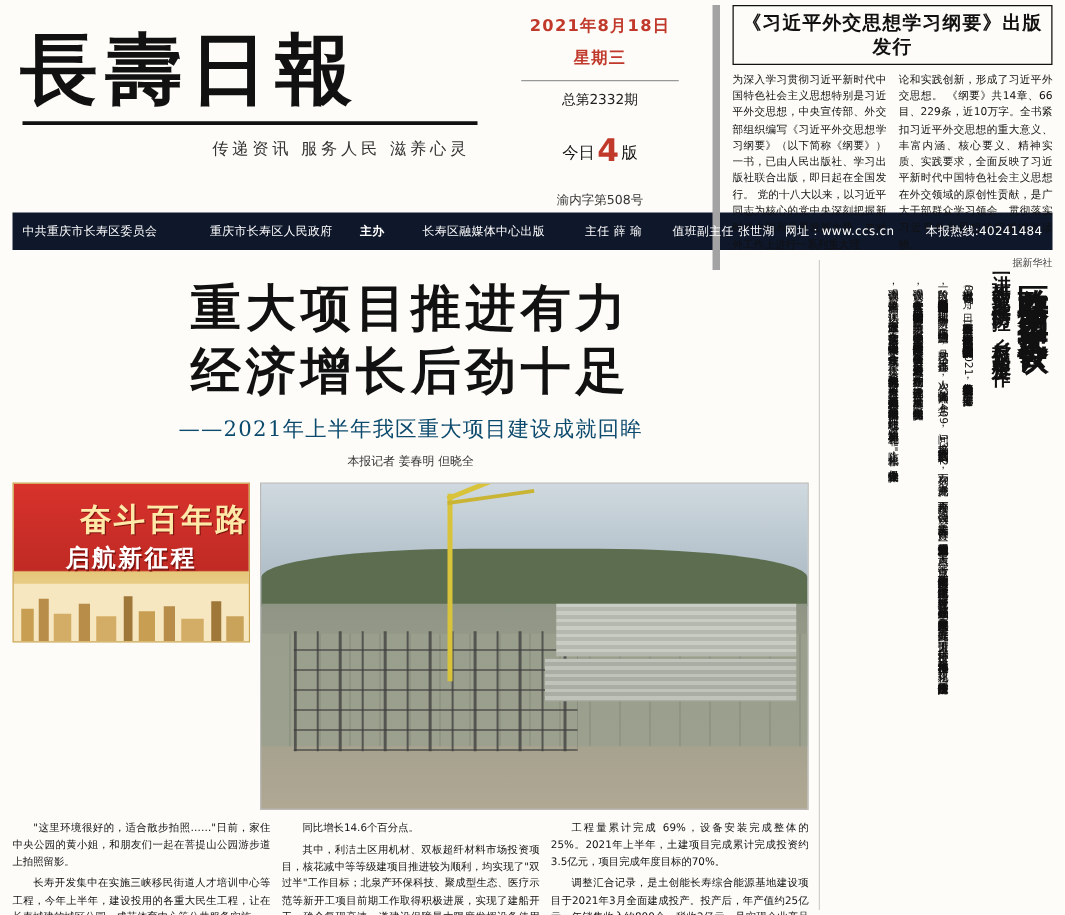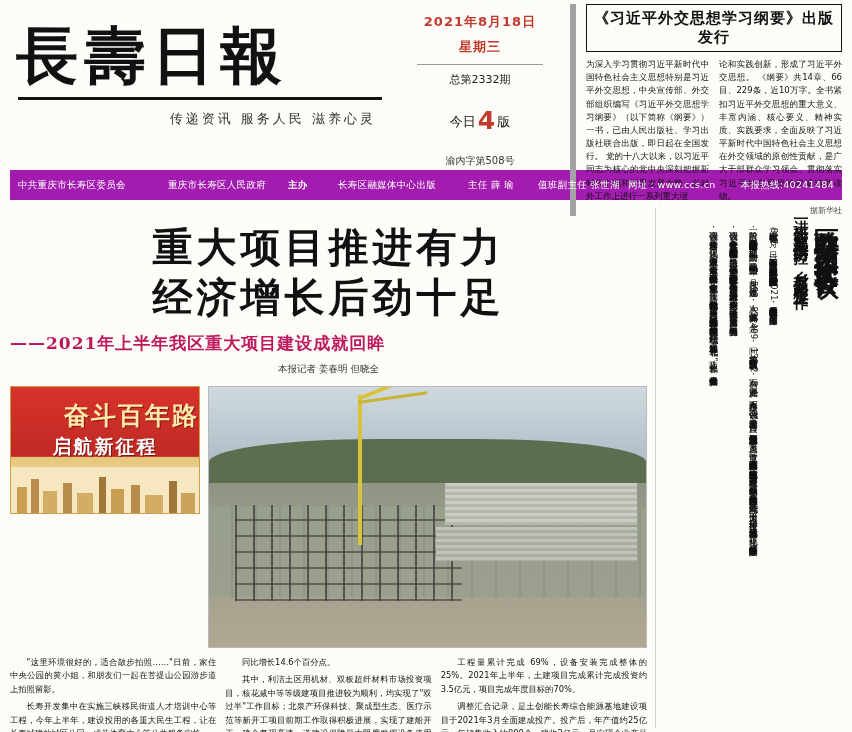--- a/index.html
+++ b/index.html
@@ -70,21 +70,21 @@
     font-size: 8.5px;
     line-height: 1.55;
     text-align: justify;
     color:#111;
   }
   .mr-byline { text-align: right; font-size: 8px; color:#444; margin-top:2px;}
 
   
   .bluebar {
     margin-top: 6px;
-    background: #a21caf;
+    background: #0f172a;
     color: #fff;
     height: 30px;
     display: flex;
     align-items: center;
     font-size: 9.5px;
     padding: 0 8px;
     gap: 0px;
     letter-spacing: .3px;
   }
   .bluebar span { white-space: nowrap; }
@@ -112,26 +112,26 @@
     text-align: center;
     font-family: "DejaVu Serif","Liberation Serif",serif;
     font-weight: bold;
     font-size: 40px;
     letter-spacing: 4px;
     line-height: 1.25;
     color: #111;
     padding-top: 14px;
   }
   .subhead {
-    text-align: left;
+    text-align: center;
     font-size: 17px;
-    font-weight: bold;
+    font-weight: normal;
     letter-spacing: 1px;
     margin-top: 10px;
-    color:#be185d;
+    color:#0c4a6e;
     font-family: "DejaVu Serif","Liberation Serif",serif;
   }
   .hl-byline { text-align:center; font-size: 9.5px; color:#333; margin-top: 8px; }
 
   
   .midrow { display:flex; margin-top: 10px; gap: 8px; }
   .promo {
     width: 190px; height: 128px;
     border: 1px solid #c9a24a;
     background: linear-gradient(180deg,#d8322c 0%, #c02a24 55%, #e6c77a 56%, #f3e3bb 100%);

